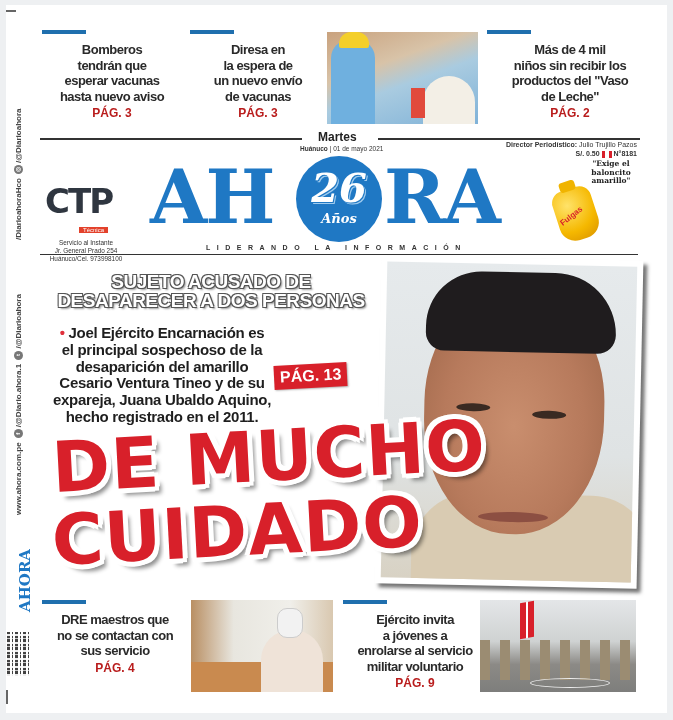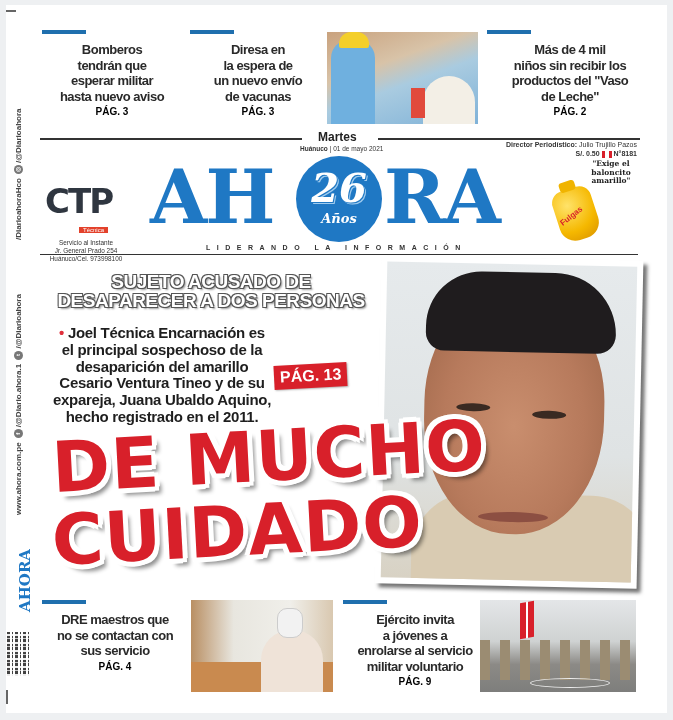--- a/index.html
+++ b/index.html
@@ -5,21 +5,21 @@
   * { box-sizing: border-box; margin: 0; padding: 0; }
   html, body { width: 673px; height: 720px; overflow: hidden; background: #eef0f2; }
   body { position: relative; font-family: "Liberation Sans", sans-serif; color: #1a1a1a; }
   .page { position: absolute; left: 6px; top: 5px; width: 661px; height: 708px; background: #ffffff; }
   .tick { position: absolute; background: #666; }
 
   
   .teaser { position: absolute; text-align: center; }
   .teaser .bar { position: absolute; height: 4px; width: 44px; background: #1f6fae; }
   .teaser .hl { font-family: "Liberation Sans", sans-serif; font-weight: bold; font-size: 13px; line-height: 15.5px; color: #2a2a2a; letter-spacing: -0.5px; }
-  .teaser .pg { font-weight: bold; font-size: 10px; color: #000000; margin-top: 2px; }
+  .teaser .pg { font-weight: bold; font-size: 12px; color: #b91c1c; margin-top: 2px; }
 
   .photo { position: absolute; overflow: hidden; }
 
   
   .rule { position: absolute; height: 1.5px; background: #333; }
   .day { position: absolute; font-weight: bold; font-size: 12px; color: #222; }
   .dateline { position: absolute; font-size: 6.5px; color: #333; }
   .dateline b { font-weight: bold; }
   .director { position: absolute; font-size: 7px; text-align: right; color: #333; line-height: 9px; }
   .director b { font-weight: bold; }
@@ -74,21 +74,21 @@
 
 <div class="page"></div>
 <div class="tick" style="left:6px;top:10px;width:10px;height:2px;"></div>
 <div class="tick" style="left:6px;top:690px;width:2px;height:14px;"></div>
 
 <div class="teaser" style="left:52px;top:30px;width:120px;">
   <div class="bar" style="left:-10px;top:0;"></div>
   <div style="padding-top:12px;">
     <div class="hl">Bomberos</div>
     <div class="hl">tendrán que</div>
-    <div class="hl">esperar militar</div>
+    <div class="hl">esperar vacunas</div>
     <div class="hl">hasta nuevo aviso</div>
     <div class="pg">PÁG. 3</div>
   </div>
 </div>
 
 <div class="teaser" style="left:203px;top:30px;width:110px;">
   <div class="bar" style="left:-13px;top:0;"></div>
   <div style="padding-top:12px;">
     <div class="hl">Diresa en</div>
     <div class="hl">la espera de</div>
@@ -175,21 +175,21 @@
     <div style="position:absolute;left:148px;top:146px;width:34px;height:8px;background:#3a2a22;border-radius:50%;"></div>
     <div style="position:absolute;left:96px;top:248px;width:70px;height:10px;background:#8c4f42;border-radius:50%;"></div>
   </div>
 </div>
 
 <div class="kicker" style="left:46px;top:272px;width:330px;">
   <div>SUJETO ACUSADO DE</div>
   <div>DESAPARECER A DOS PERSONAS</div>
 </div>
 <div class="lead" style="left:44px;top:325px;width:236px;">
-  <div><span class="dot">•</span> <span>Joel Técnica Encarnación es</span></div>
+  <div><span class="dot">•</span> <span>Joel Ejército Encarnación es</span></div>
   <div>el principal sospechoso de la</div>
   <div>desaparición del amarillo</div>
   <div>Cesario Ventura Tineo y de su</div>
   <div>expareja, Juana Ubaldo Aquino,</div>
   <div>hecho registrado en el 2011.</div>
 </div>
 <div class="pgbadge" style="left:274px;top:364px;">PÁG. 13</div>
 
 <div class="bigline" style="left:52px;top:432px;">DE MUCHO</div>
 <div class="bigline" style="left:52px;top:505px;">CUIDADO</div>

